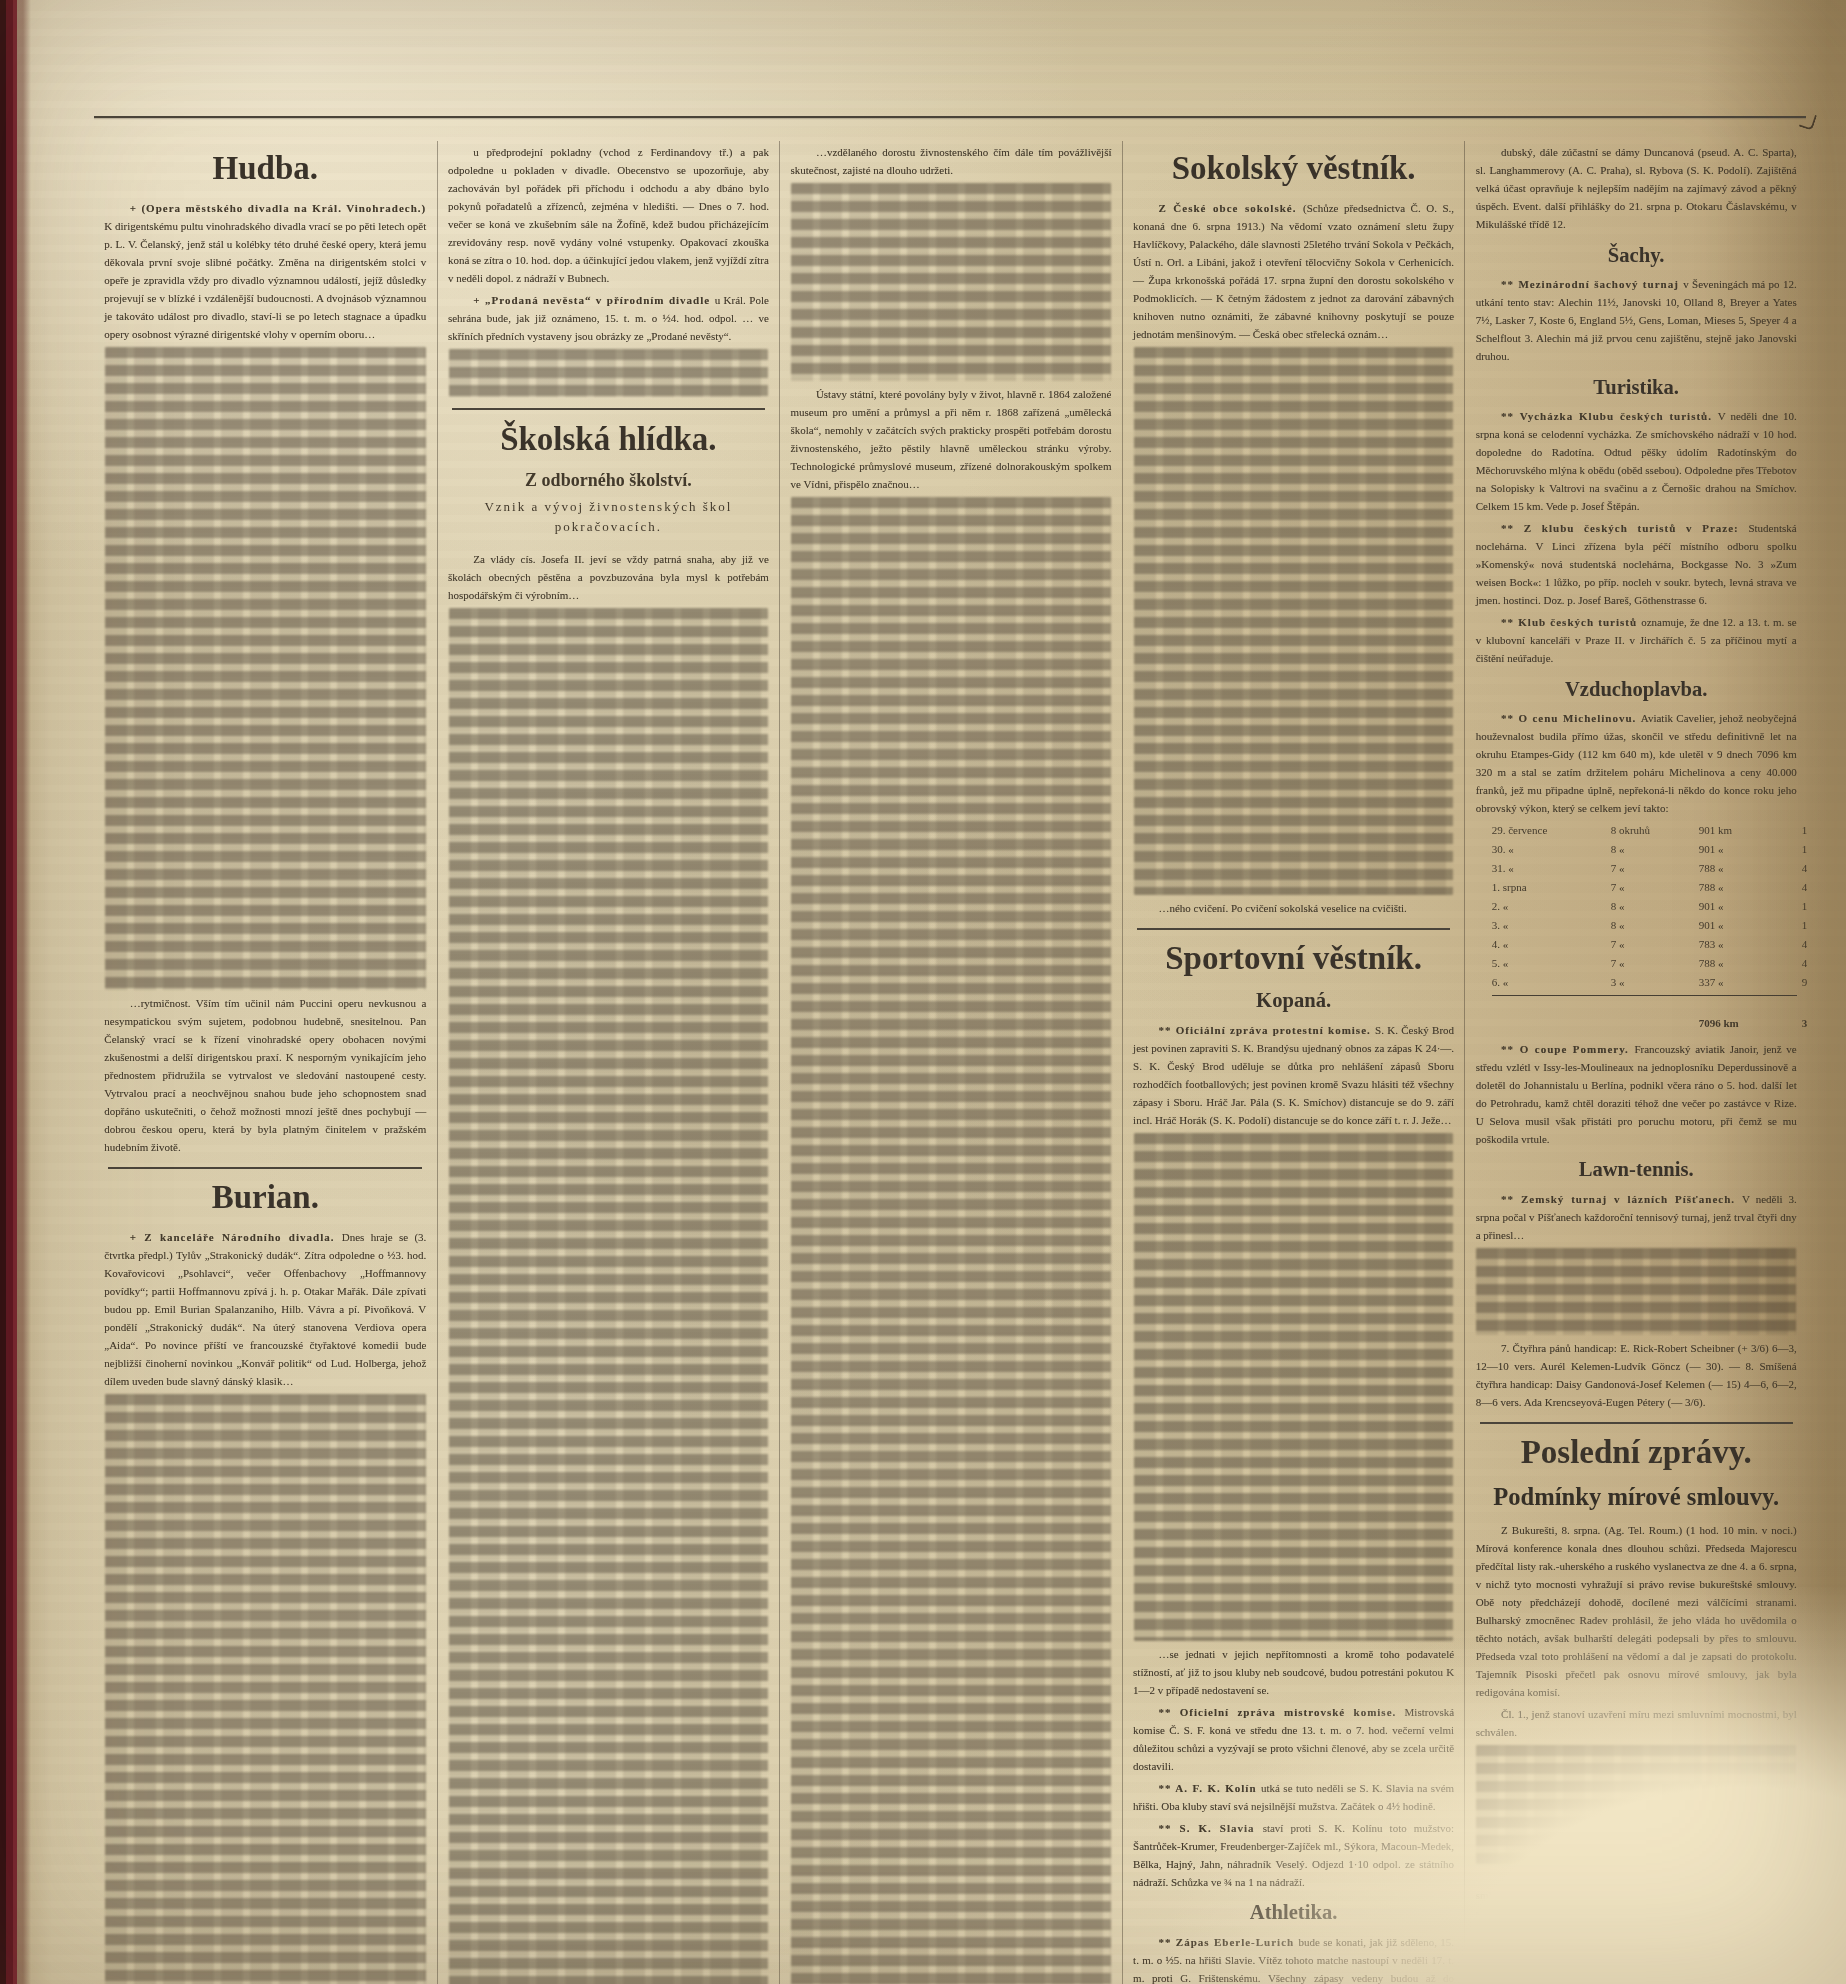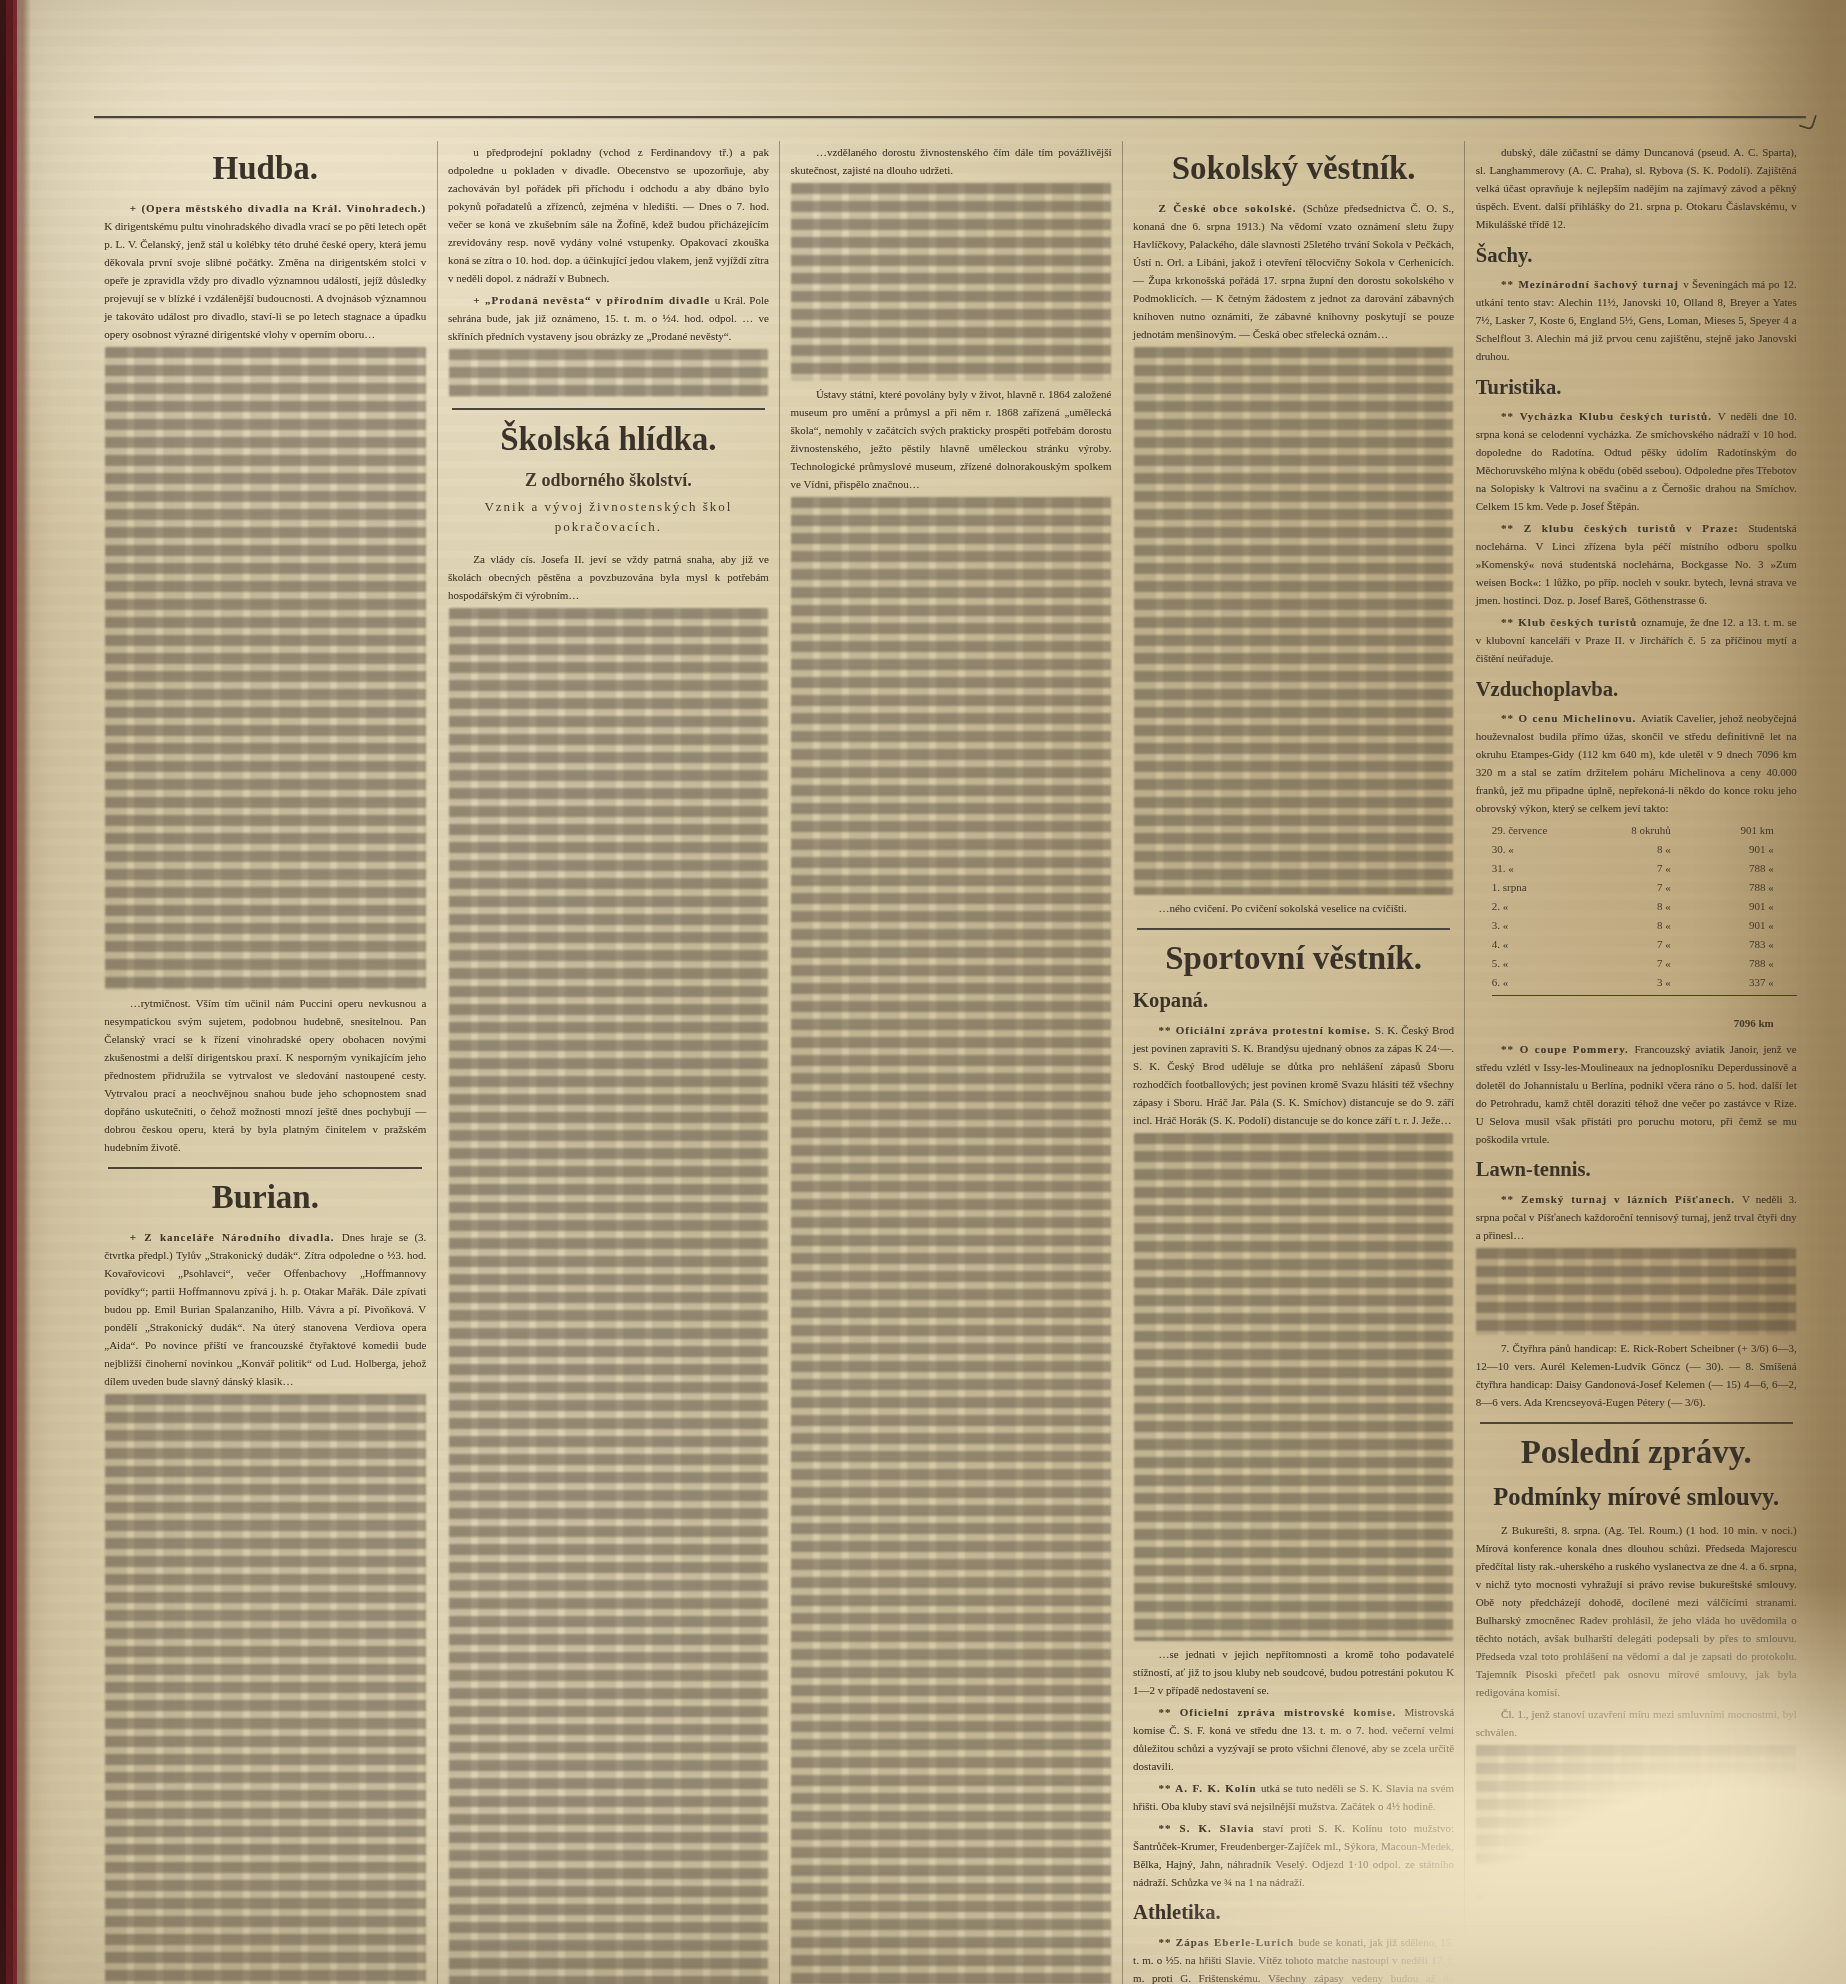--- a/index.html
+++ b/index.html
@@ -29,35 +29,35 @@
   .m-title{font-size:20.6px;font-weight:bold;letter-spacing:2.8px;color:#39322a;}
   .head-rule{position:absolute;top:116px;left:94px;right:40px;height:2px;background:#4a443a;box-shadow:0 1.2px 0 rgba(74,68,58,.25);}
   .ink-hook{position:absolute;top:113px;right:31px;width:12px;height:13.5px;border-right:2.4px solid #32291f;border-bottom:2px solid #32291f;border-radius:0 0 5.6px 0;transform:rotate(18deg);opacity:.8;}
 
   
   .cols{position:absolute;top:141px;left:94px;right:39px;height:2497px;display:grid;grid-template-columns:repeat(5,1fr);color:#433a2c;}
   .col{overflow:hidden;padding:2.4px 10.3px 0 10.3px;}
   .col+.col{border-left:0.8px solid rgba(72,62,48,.45);}
 
   .h1{font-size:33px;font-weight:bold;text-align:center;margin:6.4px 0 12px 0;color:#3a332a;white-space:nowrap;}
-  .h2{font-size:20.6px;font-weight:bold;text-align:left;margin:10.3px 0 8.7px 0;color:#3a332a;}
+  .h2{font-size:20.6px;font-weight:bold;text-align:center;margin:10.3px 0 8.7px 0;color:#3a332a;}
   .h2b{font-size:24.6px;font-weight:bold;text-align:center;margin:8px 0 9.5px 0;color:#352f26;}
   .kicker{font-size:18px;font-weight:bold;text-align:center;margin:4px 0 6.4px 0;}
   .kicker2{font-size:13px;text-align:center;letter-spacing:2px;margin:0 0 13.5px 0;line-height:1.5;}
   .para{font-size:11px;line-height:18px;text-align:justify;text-indent:25.4px;margin:0 0 4px 0;
     text-shadow:0 0 0.4px rgba(66,57,43,.35);}
   .lead{font-weight:bold;letter-spacing:1px;}
   .rule{height:2px;background:#4a443a;margin:11px 4px 10.3px 4px;}
   .tex{margin:4px 0.8px;filter:blur(0.8px);opacity:.9;border-radius:1.2px;
     background:
       repeating-linear-gradient(90deg, rgba(66,56,42,.16) 0 22px, rgba(66,56,42,.02) 22px 29px),
       repeating-linear-gradient(180deg, rgba(66,56,42,.44) 0 10.7px, rgba(0,0,0,0) 10.7px 18px);}
   .avia{margin:3.2px 0 7.1px 16px;font-size:11px;line-height:19px;}
   .trow{display:grid;grid-template-columns:91px 60px 75px 67px;gap:28px;}
-  .trow span{text-align:right;}
+  .trow span{text-align:left;}
   .trow span:first-child{text-align:left;}
   .trow.total{border-top:1.6px solid #453e33;font-weight:bold;margin-top:2.4px;padding-top:18px;}
 </style>
 </head>
 <body>
 
 <div id="page">
   <div class="ghost"></div>
 
   <div class="head-rule"></div>

